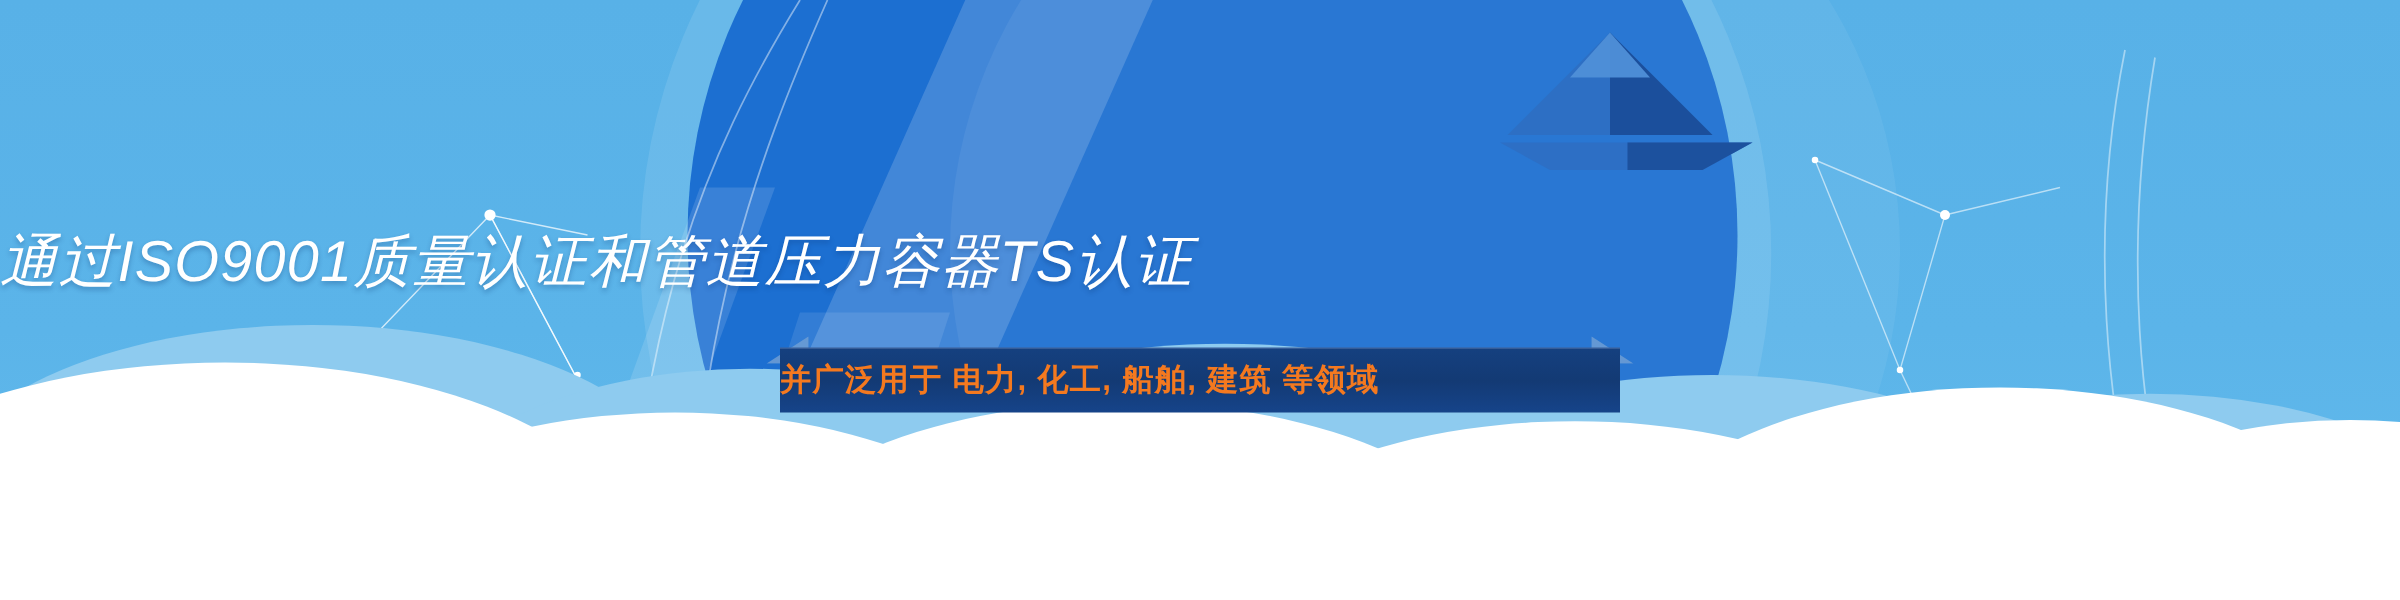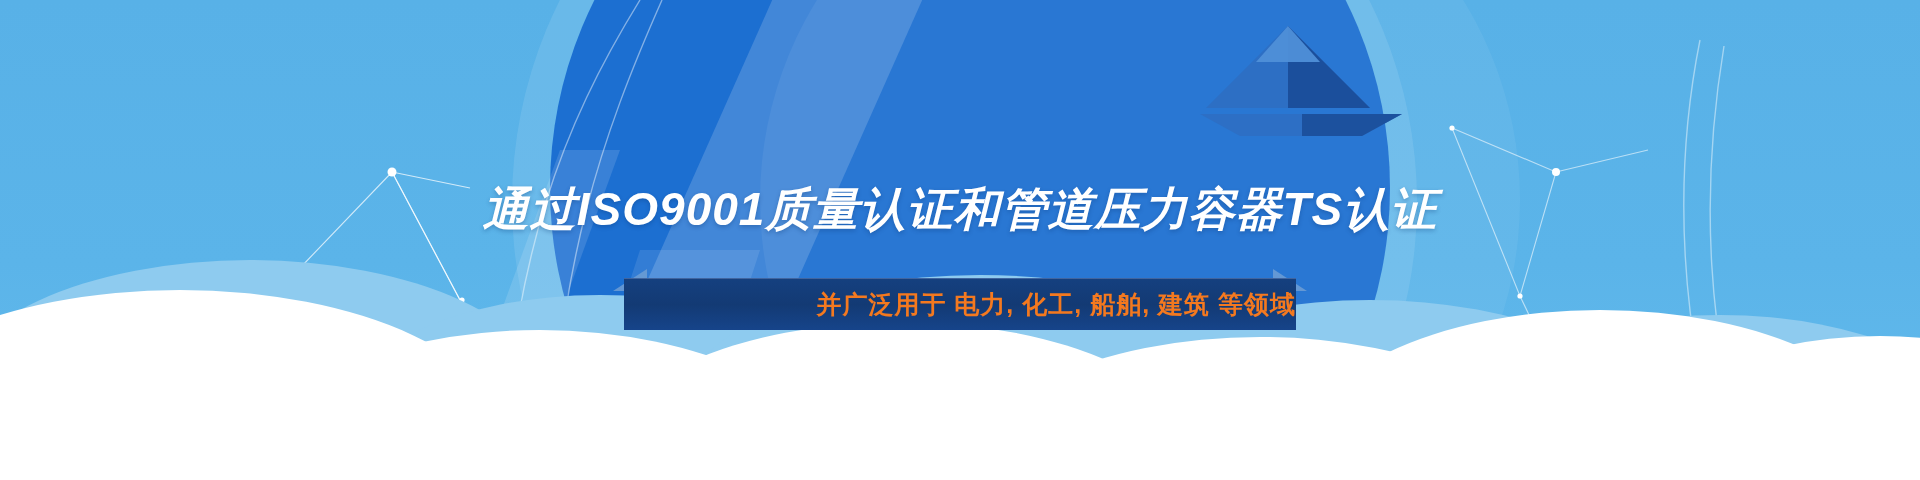--- a/index.html
+++ b/index.html
@@ -90,24 +90,23 @@
     top:18px;
     width:220px;
     height:120px;
   }
 
   
   .headline{
     position:absolute;
     left:0; right:0;
     top:186px;
-    text-align:center;
     font-size:46px;
     line-height:1;
-    font-weight:bold;
+    font-weight:normal;
     font-style:italic;
     color:#ffffff;
     letter-spacing:1px;
     white-space:nowrap;
     text-shadow:0 2px 4px rgba(10,50,110,0.30);
     z-index:6;
   }
 
   
   .ribbon-wrap{
@@ -141,21 +140,21 @@
   }
   .ribbon{
     position:absolute;
     left:0; top:0;
     width:672px;
     height:52px;
     background:linear-gradient(180deg,#15407f 0%,#133a74 50%,#16448a 100%);
     border-top:1px solid rgba(255,255,255,0.18);
     display:flex;
     align-items:center;
-    justify-content:flex-end;
+    justify-content:flex-start;
   }
   .ribbon-text{
     font-size:25px;
     font-weight:bold;
     color:#f4791f;
     letter-spacing:1px;
     white-space:nowrap;
     line-height:1;
   }
 

